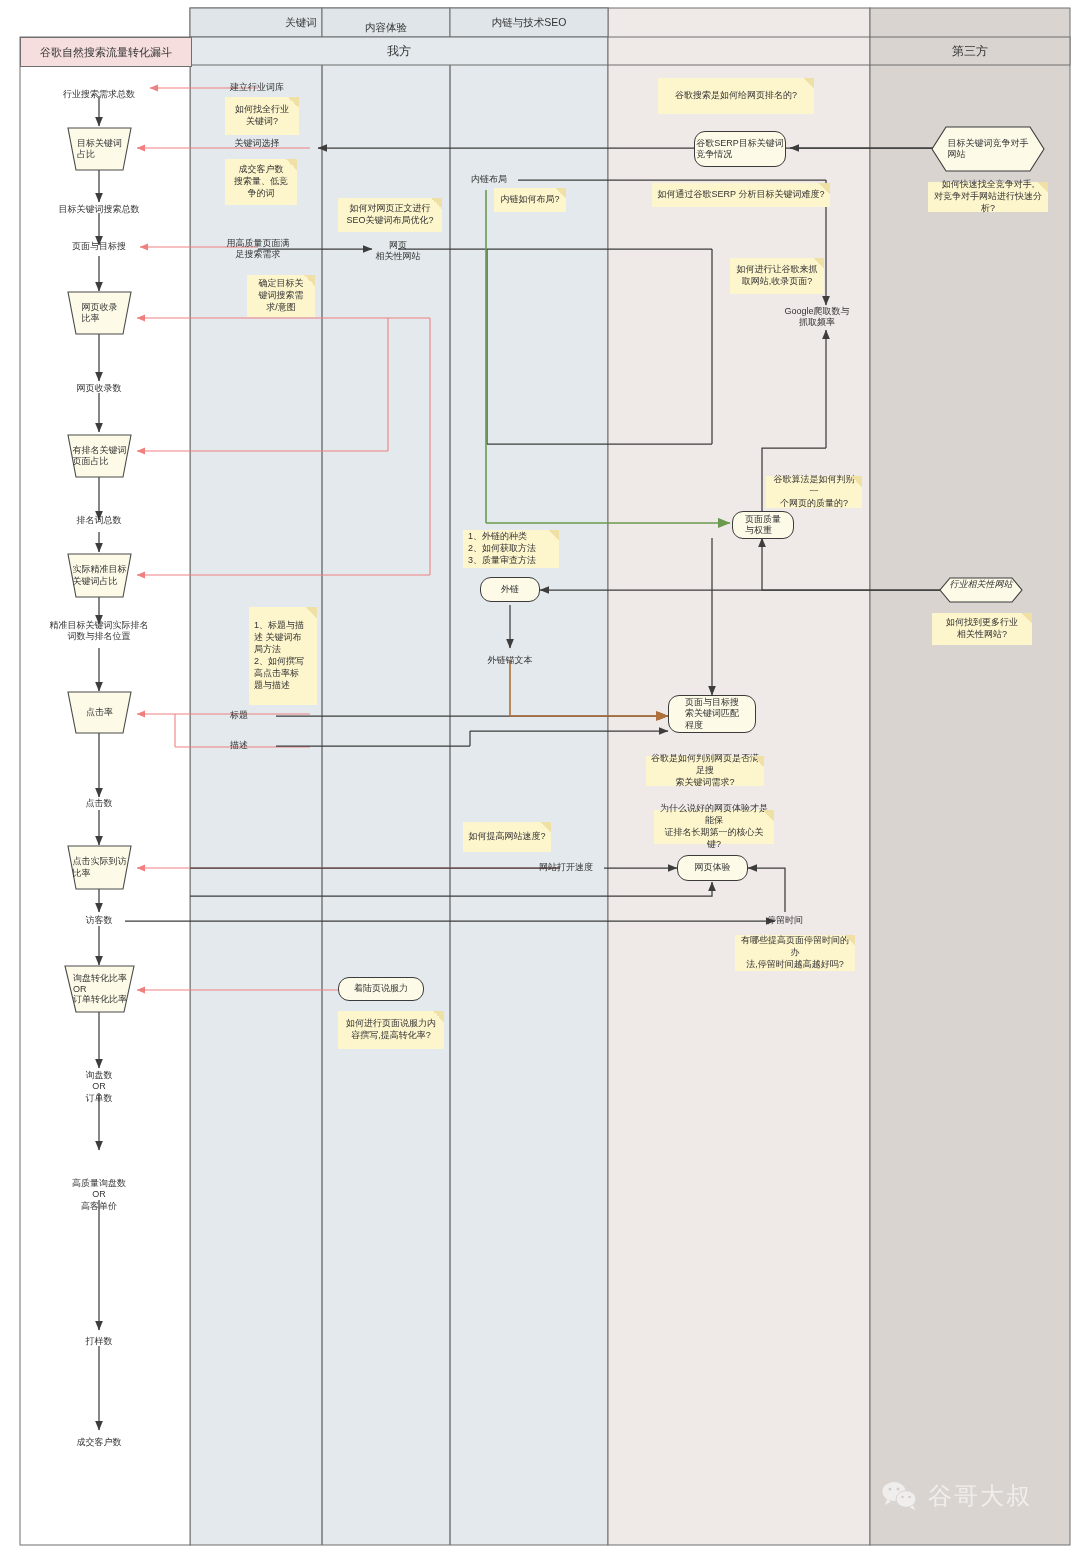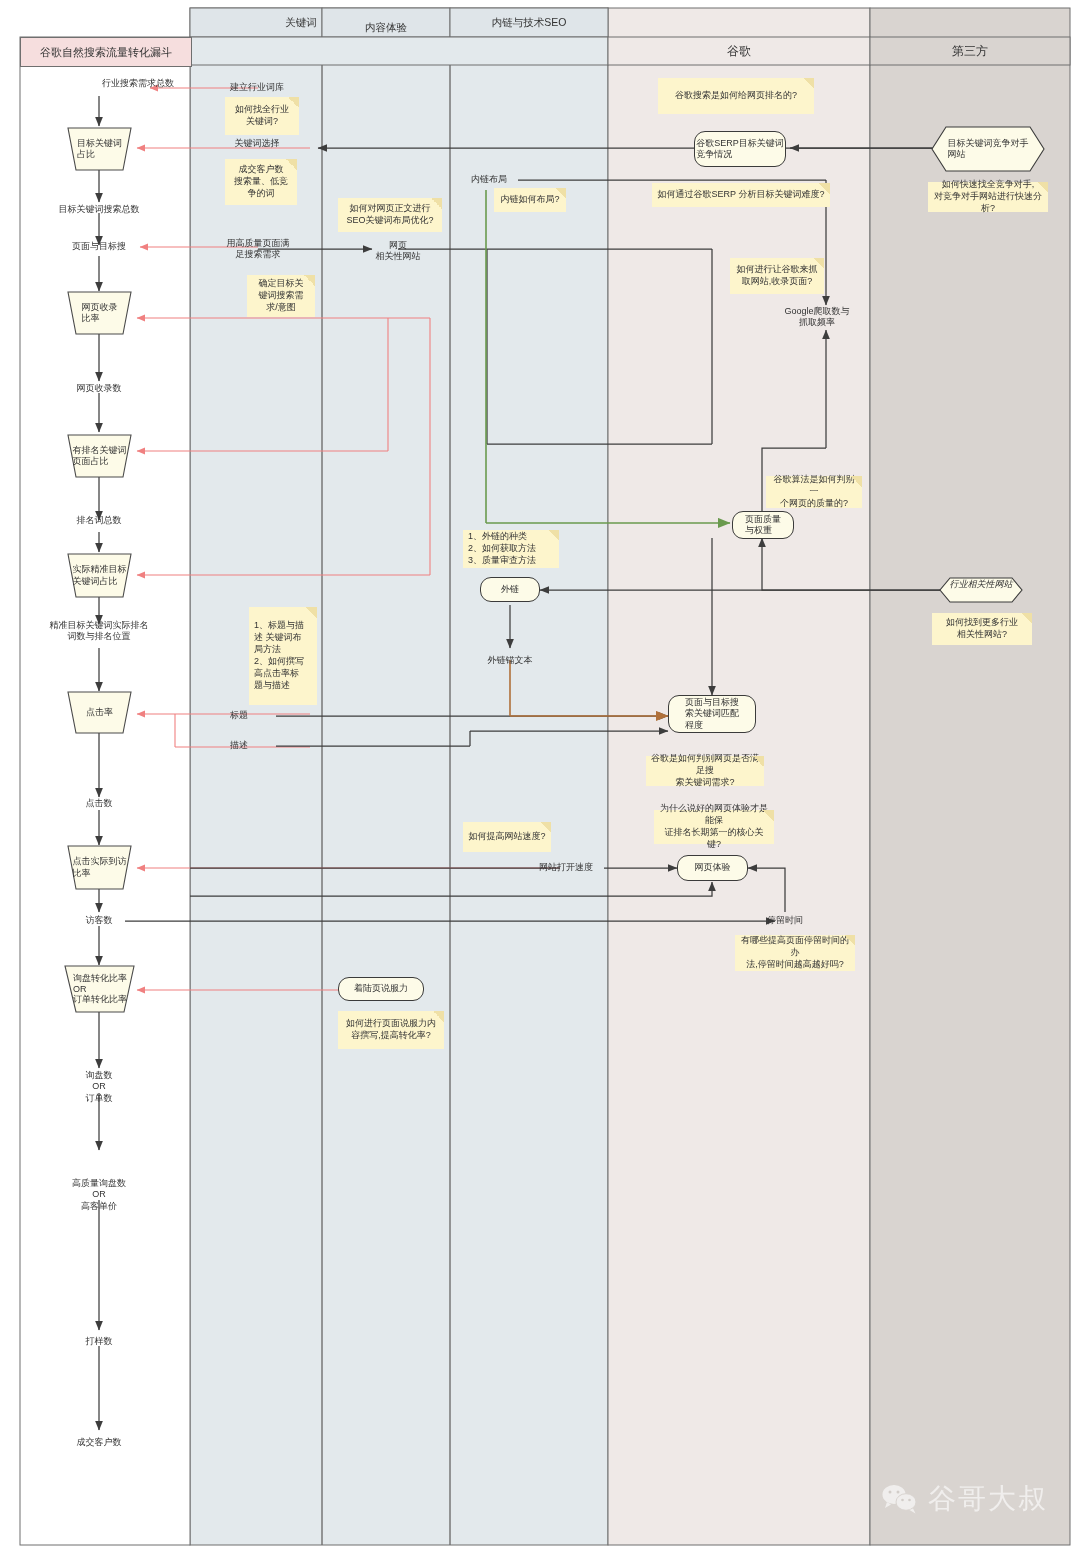--- a/index.html
+++ b/index.html
@@ -14,21 +14,21 @@
         padding:4px 5px;box-sizing:border-box;white-space:pre-line;}
   .note.left{text-align:left;justify-content:flex-start;}
   .note .fold{position:absolute;right:0;top:0;width:11px;height:11px;
         background:linear-gradient(225deg,#efe0a6 0 50%,transparent 50%);}
   .shape{font-size:9px;color:#333;line-height:1.25;display:flex;align-items:center;
          justify-content:center;white-space:pre-line;box-sizing:border-box;}
   .rrect{background:#fdfbe8;border:1.1px solid #3b3b3b;border-radius:11px;}
   .title-box{background:#f6dede;border:1px solid #6f6f6f;display:flex;align-items:center;
          justify-content:center;font-size:11px;color:#333;}
   .wm{position:absolute;display:flex;align-items:center;gap:8px;opacity:.62;}
-  .wm-txt{font-size:28px;color:#ffffff;letter-spacing:2px;font-family:"Liberation Serif","DejaVu Serif",serif;}
+  .wm-txt{font-size:24px;color:#ffffff;letter-spacing:2px;font-family:"Liberation Serif","DejaVu Serif",serif;}
 </style>
 </head>
 <body>
 
 <div id="stage">
 
   <svg class="layer">
 
     <rect x="190" y="8" width="418" height="1537" fill="#e3e9ec" stroke="#6f6f6f" stroke-width="1"></rect>
 
@@ -49,21 +49,21 @@
     <line x1="322" y1="65" x2="322" y2="1545" stroke="#6f6f6f" stroke-width="1.4"></line>
     <line x1="450" y1="65" x2="450" y2="1545" stroke="#6f6f6f" stroke-width="1.4"></line>
   </svg>
 
   <div class="title-box abs" style="left:20px;top:37px;width:170px;height:28px;">谷歌自然搜索流量转化漏斗</div>
 
   <div class="hdr abs" style="left:190px;top:8px;width:132px;height:29px;padding-left:45px;">关键词</div>
   <div class="hdr abs" style="left:322px;top:8px;width:128px;height:40px;">内容体验</div>
   <div class="hdr abs" style="left:450px;top:8px;width:158px;height:29px;">内链与技术SEO</div>
 
-  <div class="hdr abs" style="left:608px;top:37px;width:262px;height:28px;font-size:12px;">谷歌</div>
+  <div class="hdr abs" style="left:190px;top:37px;width:418px;height:28px;font-size:12px;">我方</div>
   <div class="hdr abs" style="left:870px;top:37px;width:200px;height:28px;font-size:12px;">第三方</div>
 
   <svg class="layer">
     <defs>
       <marker id="ahD" markerWidth="9" markerHeight="9" refX="7.5" refY="3.2" orient="auto">
         <path d="M0,0 L7.8,3.2 L0,6.4 z" fill="#3d3d3d"></path>
       </marker>
       <marker id="ahR" markerWidth="9" markerHeight="9" refX="7.5" refY="3.2" orient="auto">
         <path d="M0,0 L7.8,3.2 L0,6.4 z" fill="#f08080"></path>
       </marker>
@@ -169,21 +169,21 @@
       <polygon points="68,128 131,128 123,170 76,170"></polygon>
       <polygon points="68,292 131,292 123,334 76,334"></polygon>
       <polygon points="68,435 131,435 123,477 76,477"></polygon>
       <polygon points="68,554 131,554 123,597 76,597"></polygon>
       <polygon points="68,692 131,692 123,733 76,733"></polygon>
       <polygon points="68,846 131,846 123,889 76,889"></polygon>
       <polygon points="65,966 134,966 124,1012 76,1012"></polygon>
     </g>
   </svg>
 
-  <div class="lbl abs" style="left:24px;top:78px;width:150px;text-align:right;">行业搜索需求总数</div>
+  <div class="lbl abs" style="left:24px;top:89px;width:150px;">行业搜索需求总数</div>
   <div class="shape abs" style="left:68px;top:128px;width:63px;height:42px;">目标关键词
 占比</div>
   <div class="lbl abs" style="left:24px;top:204px;width:150px;">目标关键词搜索总数</div>
   <div class="lbl abs" style="left:24px;top:241px;width:150px;">页面与目标搜</div>
   <div class="shape abs" style="left:68px;top:292px;width:63px;height:42px;">网页收录
 比率</div>
   <div class="lbl abs" style="left:24px;top:383px;width:150px;">网页收录数</div>
   <div class="shape abs" style="left:64px;top:435px;width:71px;height:42px;">有排名关键词
 页面占比</div>
   <div class="lbl abs" style="left:24px;top:515px;width:150px;">排名词总数</div>

